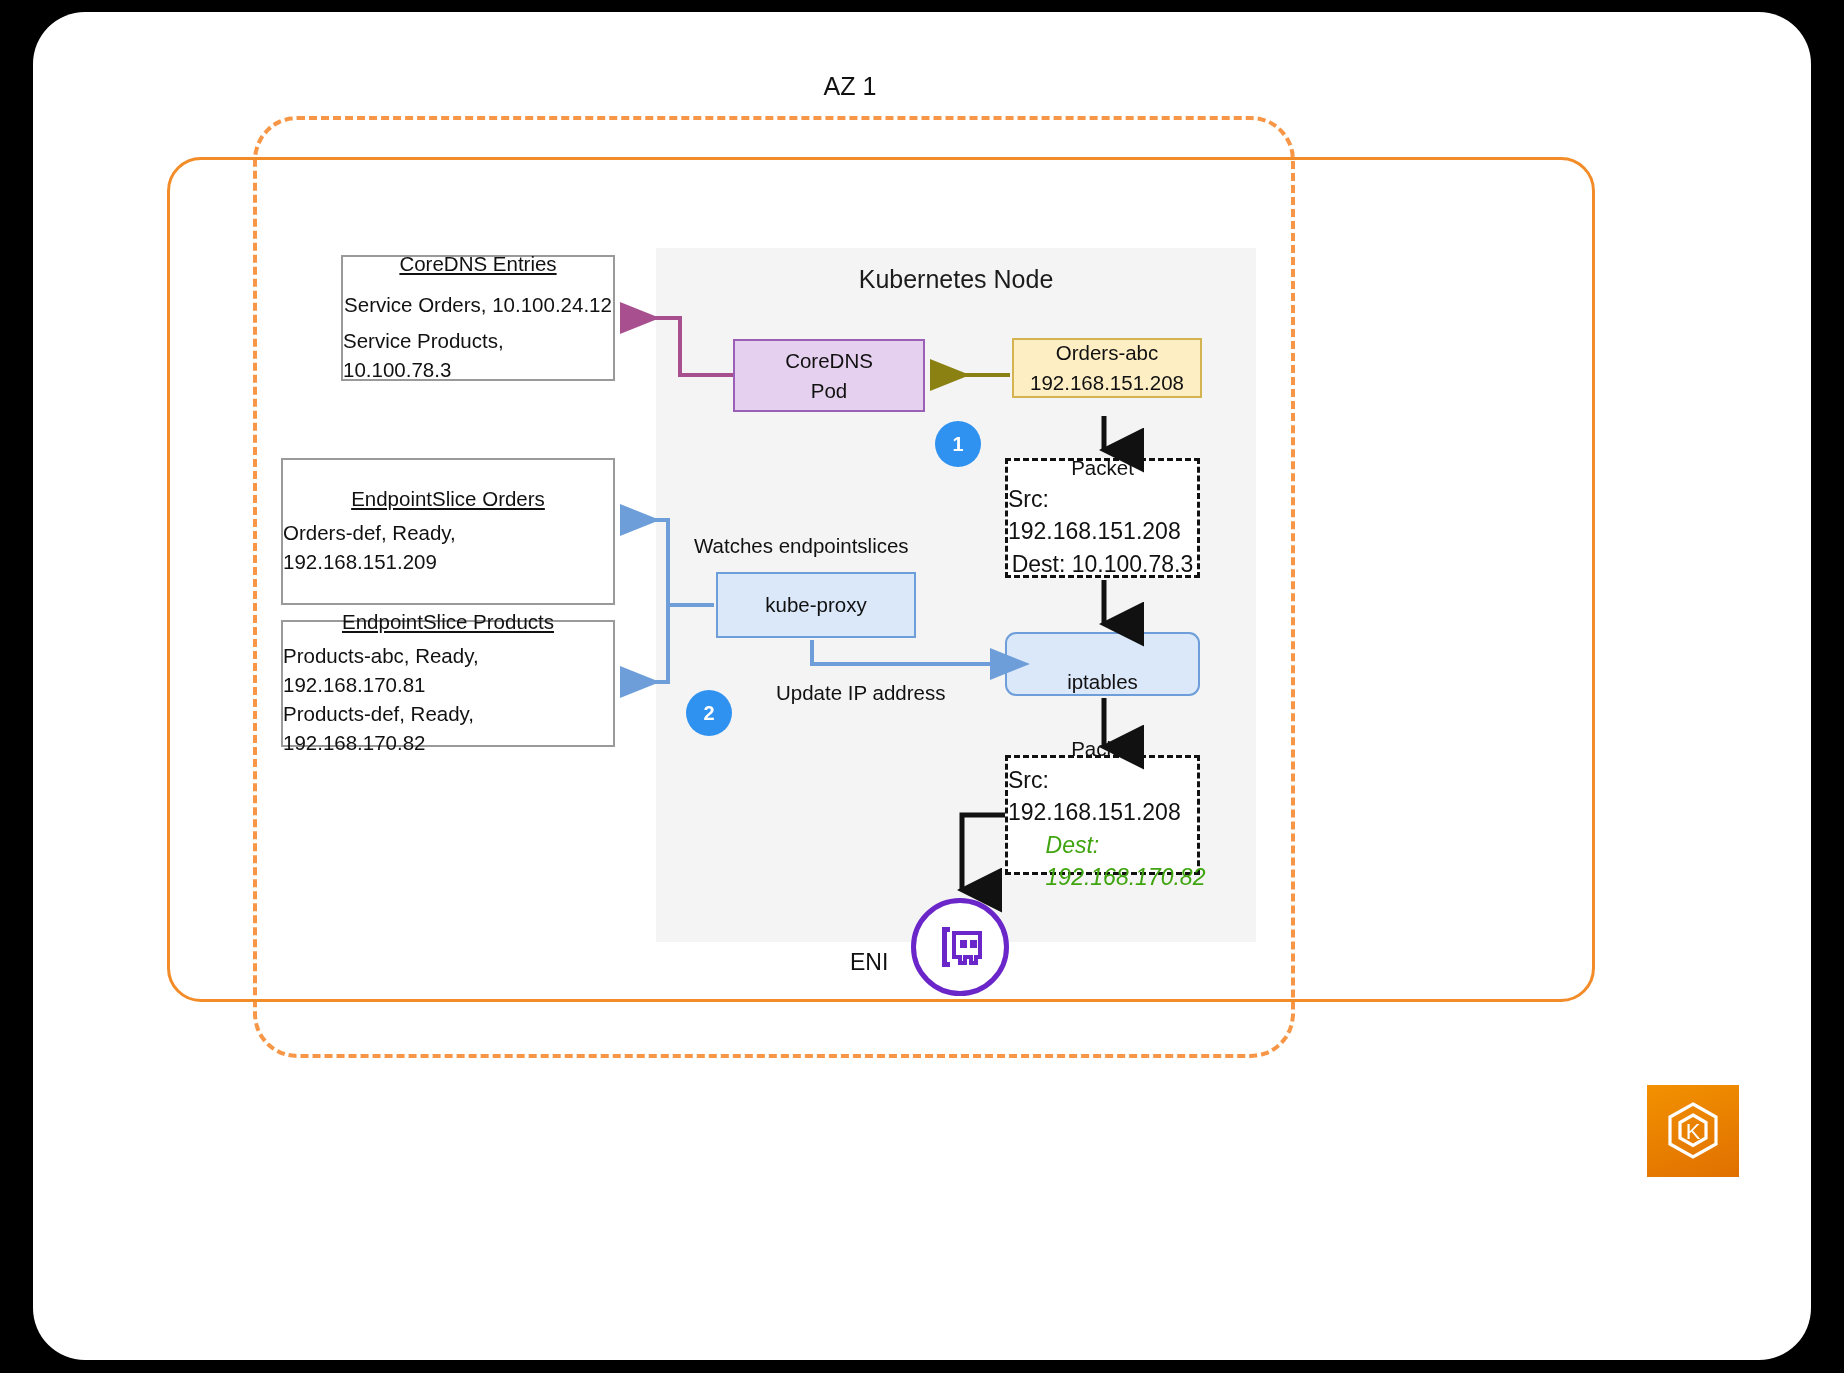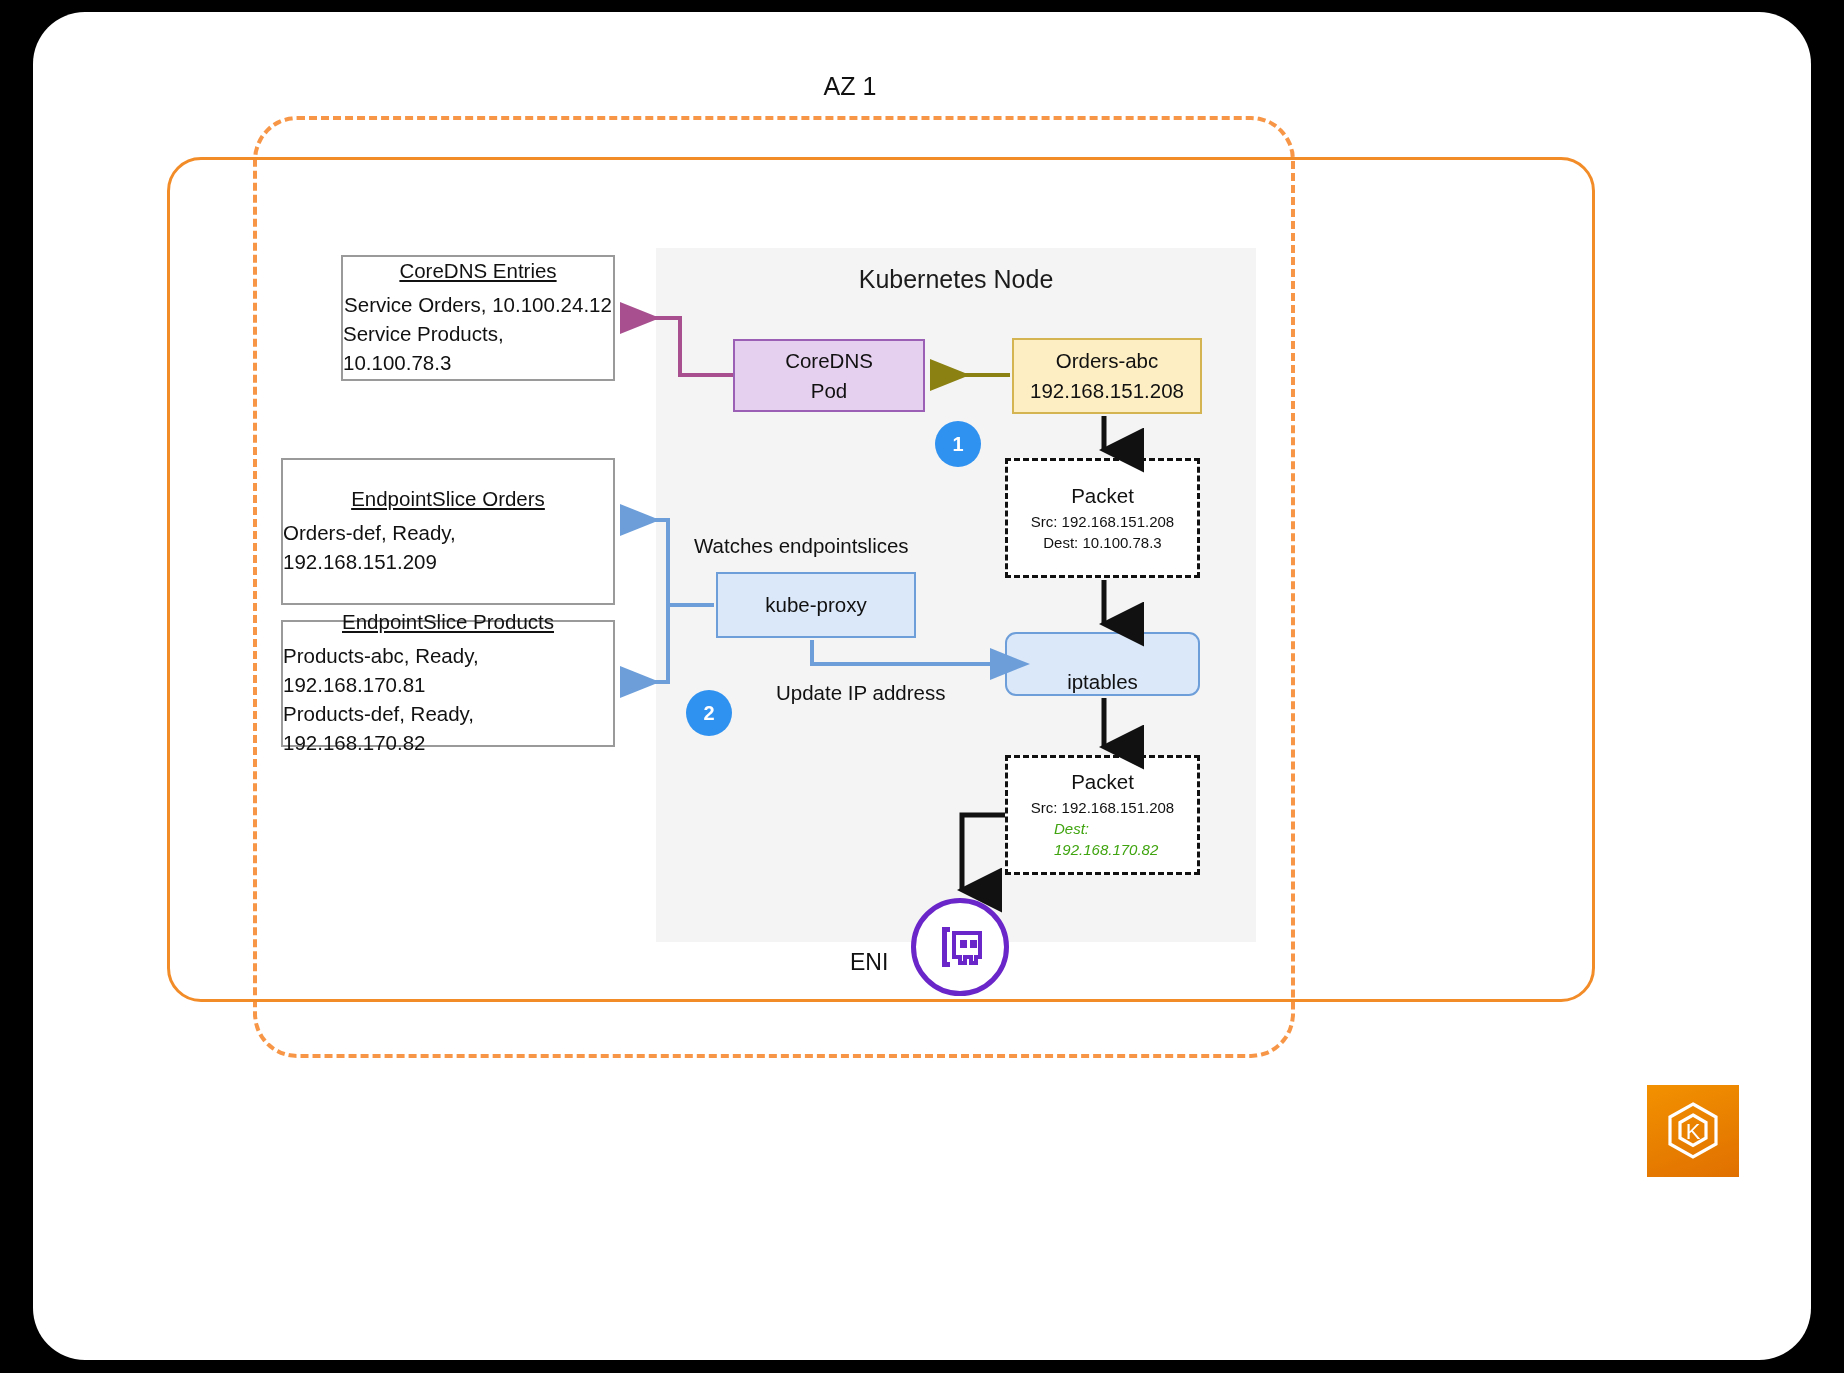--- a/index.html
+++ b/index.html
@@ -25,21 +25,21 @@
   
   .infobox{position:absolute;background:#ffffff;border:2.5px solid #9a9a9a;box-sizing:border-box;
            display:flex;flex-direction:column;align-items:center;justify-content:center;}
   .infobox .ttl{font-size:20.5px;color:#111;text-decoration:underline;margin-bottom:7px;}
   .infobox .ln{font-size:20.5px;color:#111;line-height:1.42;}
 
   
   .packetbox{position:absolute;background:#ffffff;border:3.5px dashed #111;box-sizing:border-box;
              display:flex;flex-direction:column;align-items:center;justify-content:center;}
   .packetbox .ttl{font-size:20.5px;color:#111;margin-bottom:3px;}
-  .packetbox .ln{font-size:15px;color:#111;line-height:1.4;}
+  .packetbox .ln{font-size:23px;color:#111;line-height:1.4;}
   .packetbox .hl{color:#3fa40f;font-style:italic;margin-left:46px;}
 
   .coredns-pod{position:absolute;left:733px;top:339px;width:192px;height:73px;background:#e6d0ef;border:2.5px solid #9b5fb5;
     box-sizing:border-box;display:flex;flex-direction:column;align-items:center;justify-content:center;font-size:20.5px;color:#111;line-height:1.45;}
 
   .orders-pod{position:absolute;left:1012px;top:338px;width:190px;height:76px;background:#fdeec4;border:2.5px solid #d6b killed;}
   .orders-pod{background:#fdeec4;border:2.5px solid #d4b451;box-sizing:border-box;display:flex;flex-direction:column;align-items:center;justify-content:center;font-size:20.5px;color:#111;line-height:1.45;}
 
   .kube-proxy{position:absolute;left:716px;top:572px;width:200px;height:66px;background:#dbe8fa;border:2.5px solid #6d9eda;
     box-sizing:border-box;display:flex;align-items:center;justify-content:center;font-size:20.5px;color:#111;}
@@ -66,21 +66,21 @@
   <div class="outer-card"></div>
 
   <div class="az-title">AZ 1</div>
 
   <div class="az-dashed"></div>
   <div class="vpc-solid"></div>
 
   <div class="node-panel"></div>
   <div class="node-title">Kubernetes Node</div>
 
-  <div class="infobox" style="left:341px;top:255px;width:274px;height:126px;">
+  <div class="infobox" style="left:341px;top:255px;width:274px;height:126px;gap:7px;">
     <div class="ttl">CoreDNS Entries</div>
     <div class="ln">Service Orders, 10.100.24.12</div>
     <div class="ln">Service Products, 10.100.78.3</div>
   </div>
 
   <div class="infobox" style="left:281px;top:458px;width:334px;height:147px;">
     <div class="ttl">EndpointSlice Orders</div>
     <div class="ln">Orders-def, Ready, 192.168.151.209</div>
   </div>
 
@@ -88,21 +88,21 @@
     <div class="ttl">EndpointSlice Products</div>
     <div class="ln">Products-abc, Ready, 192.168.170.81</div>
     <div class="ln">Products-def, Ready, 192.168.170.82</div>
   </div>
 
   <div class="coredns-pod">
     <div>CoreDNS</div>
     <div>Pod</div>
   </div>
 
-  <div class="orders-pod" style="left:1012px;top:338px;width:190px;height:76px;">
+  <div class="orders-pod" style="left:1012px;top:338px;width:190px;height:60px;">
     <div>Orders-abc</div>
     <div>192.168.151.208</div>
   </div>
 
   <div class="packetbox" style="left:1005px;top:458px;width:195px;height:120px;">
     <div class="ttl">Packet</div>
     <div class="ln">Src: 192.168.151.208</div>
     <div class="ln">Dest: 10.100.78.3</div>
   </div>
 

